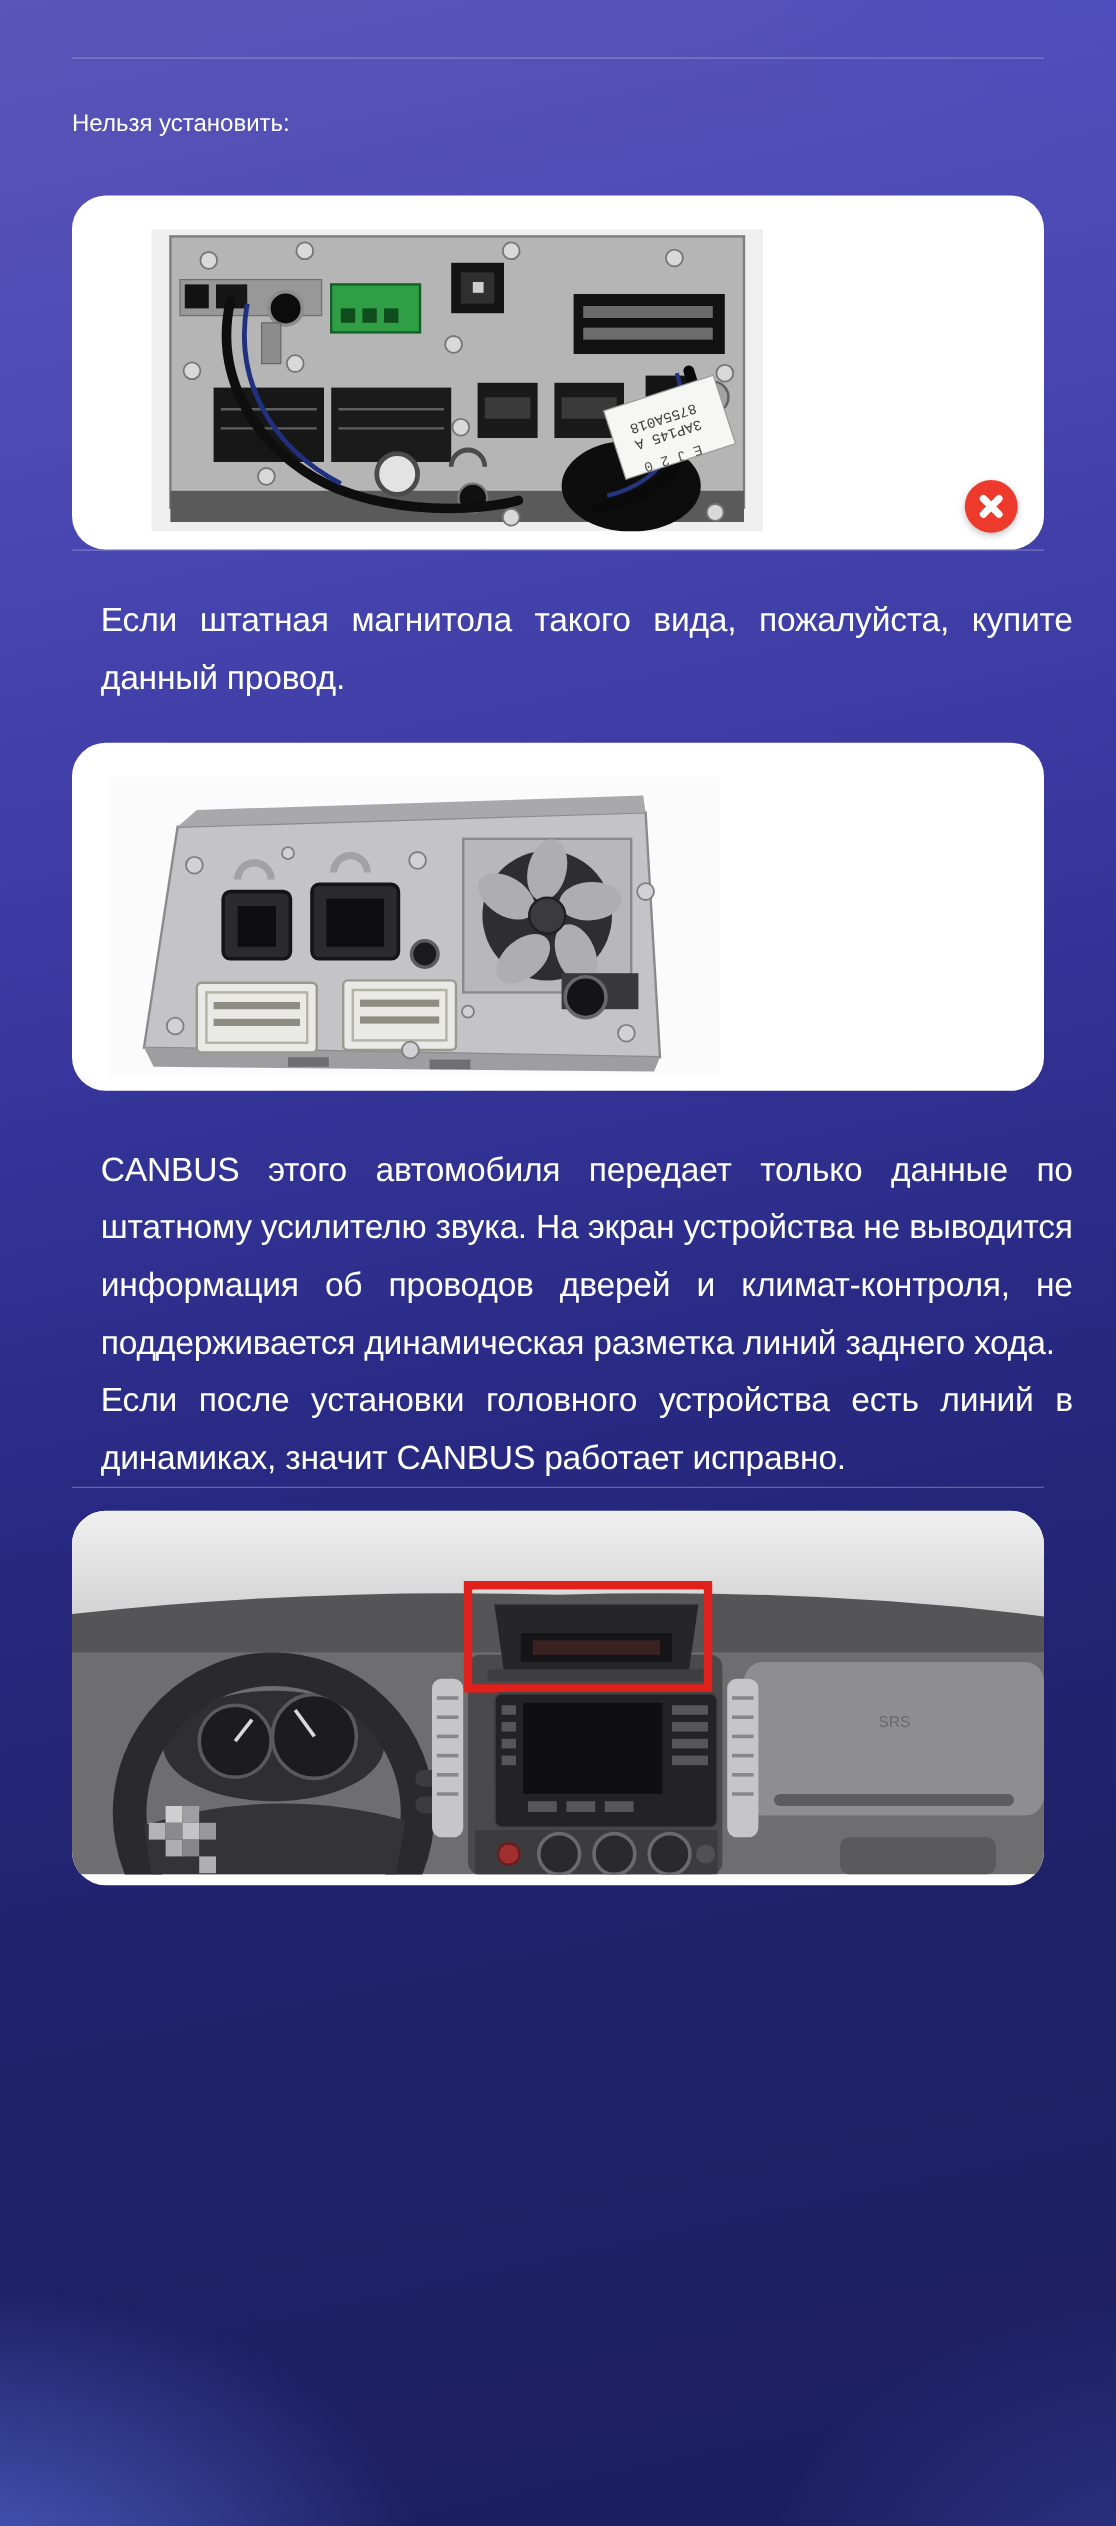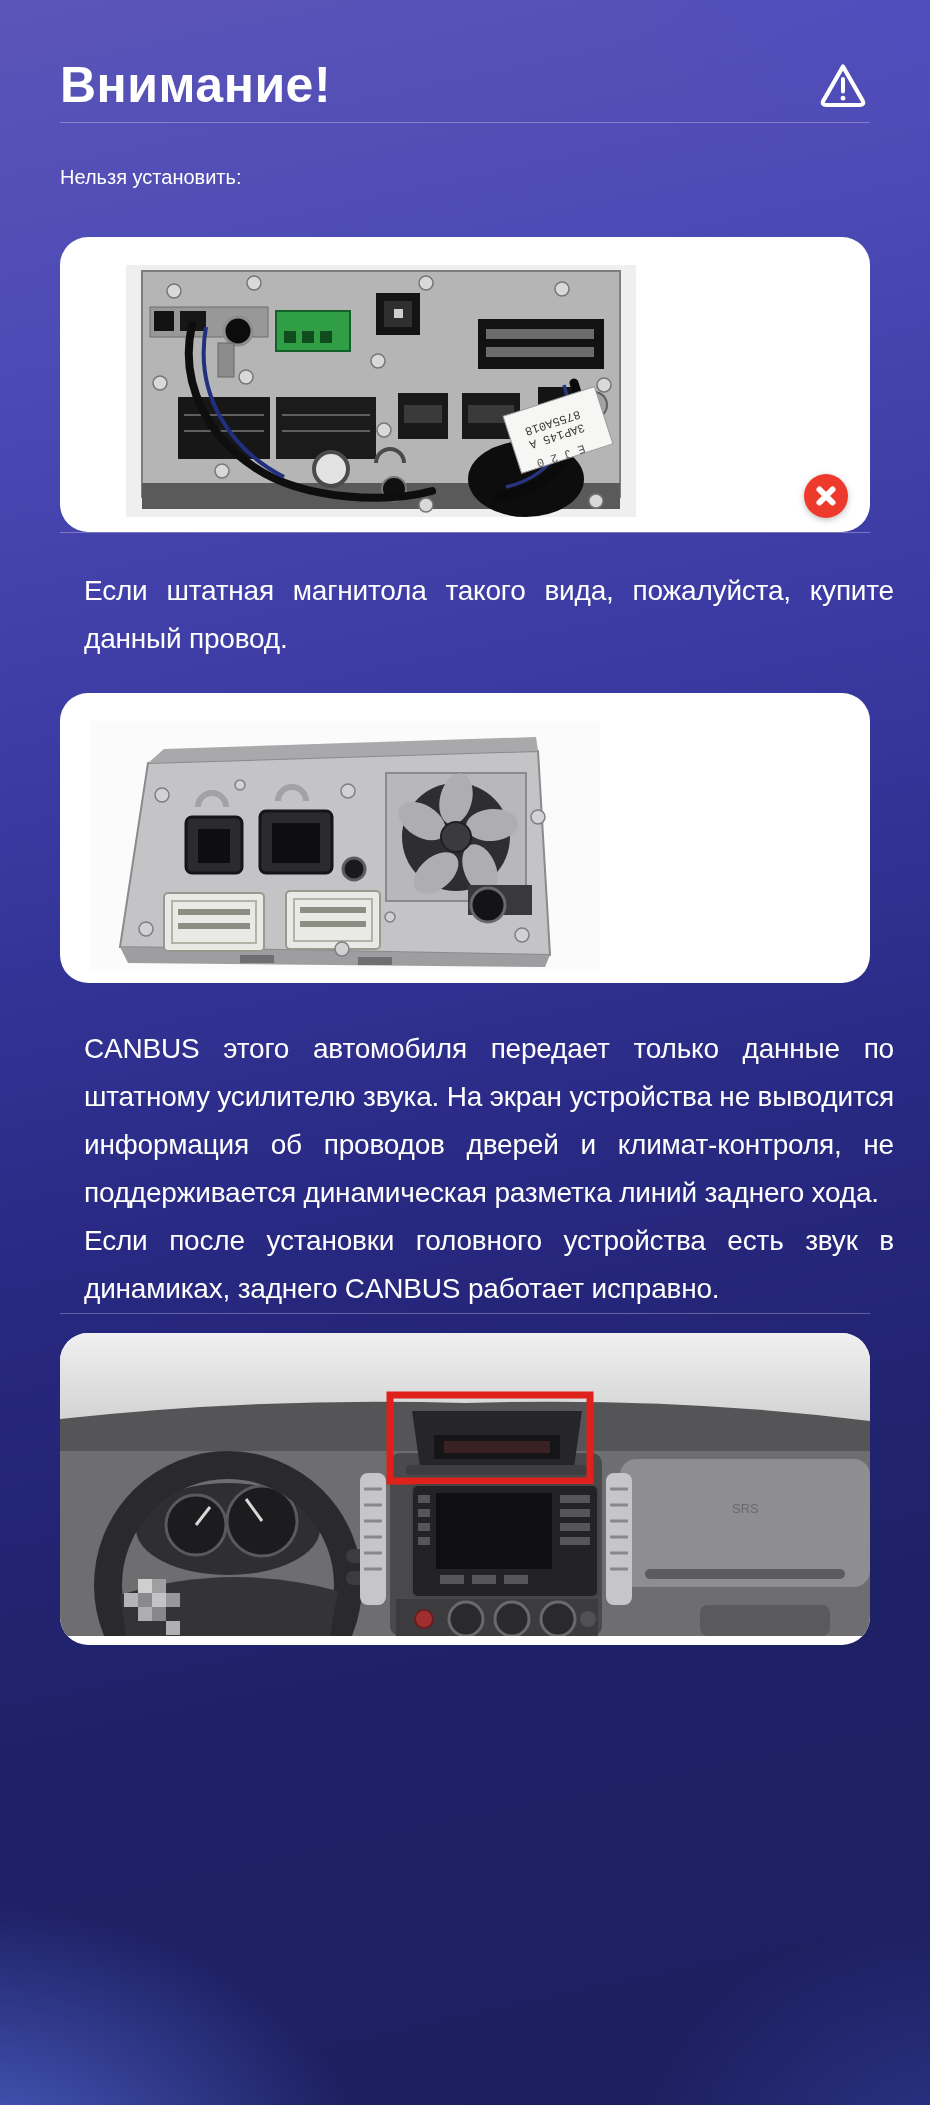--- a/index.html
+++ b/index.html
@@ -59,28 +59,20 @@
     box-shadow:0 2px 6px rgba(0,0,0,.25);
   }
   .badge-cross svg{width:24px;height:24px;}
 </style>
 </head>
 <body>
 
 <div class="page">
   <div class="inner">
 
-    <div class="header-row">
-      <div class="title">Внимание!</div>
-      <svg class="warn-icon" viewBox="0 0 54 54">
-        <path d="M27 8.5 L46.5 42.5 Q48.8 47 43.5 47 L10.5 47 Q5.2 47 7.5 42.5 Z" fill="none" stroke="#ffffff" stroke-width="4.2" stroke-linejoin="round"></path>
-        <line x1="27" y1="21" x2="27" y2="33.5" stroke="#ffffff" stroke-width="4" stroke-linecap="round"></line>
-        <circle cx="27" cy="40.2" r="2.4" fill="#ffffff"></circle>
-      </svg>
-    </div>
 
     <hr class="divider hr1">
 
     <div class="section-label">Нельзя установить:</div>
 
     <div class="card card1">
       <svg class="photo1" viewBox="0 0 510 252" preserveAspectRatio="none">
         <rect x="0" y="0" width="510" height="252" fill="#efefef"></rect>
         <rect x="16" y="6" width="478" height="226" fill="#b5b5b5" stroke="#7e7e7e" stroke-width="2"></rect>
         <rect x="16" y="218" width="478" height="26" fill="#5a5a5a"></rect>
@@ -227,21 +219,21 @@
             <circle cx="300" cy="196" r="5"></circle>
         </g>
 
         <rect x="150" y="234" width="34" height="8" fill="#6f6f71"></rect>
         <rect x="268" y="236" width="34" height="8" fill="#6f6f71"></rect>
       </svg>
     </div>
 
     <div class="body-text para-canbus">
       <p>CANBUS этого автомобиля передает только данные по штатному усилителю звука. На экран устройства не выводится информация об проводов дверей и климат-контроля, не поддерживается динамическая разметка линий заднего хода.</p>
-      <p>Если после установки головного устройства есть звук в динамиках, заднего CANBUS работает исправно.</p>
+      <p>Если после установки головного устройства есть линий в динамиках, значит CANBUS работает исправно.</p>
     </div>
 
     <hr class="divider hr3">
 
 
     <div class="card card3">
       <svg class="photo3" viewBox="0 0 810 303" preserveAspectRatio="none">
         <defs>
           <linearGradient id="wind" x1="0" y1="0" x2="0" y2="1">
             <stop offset="0" stop-color="#f0f0f0"></stop>

